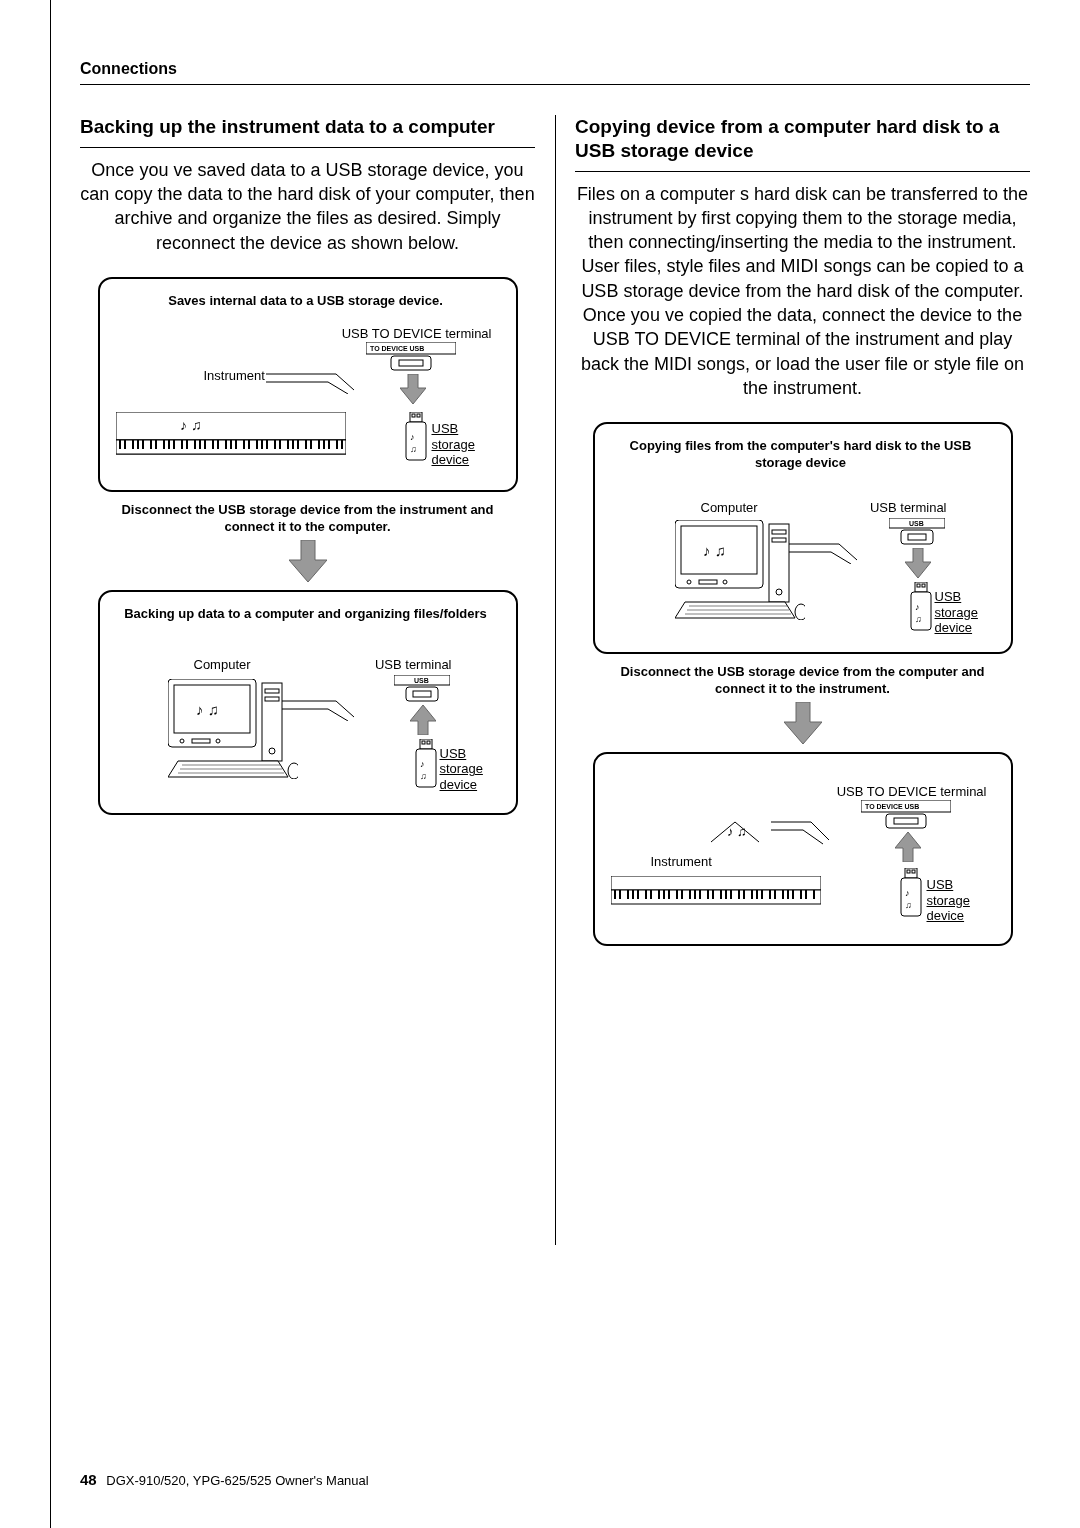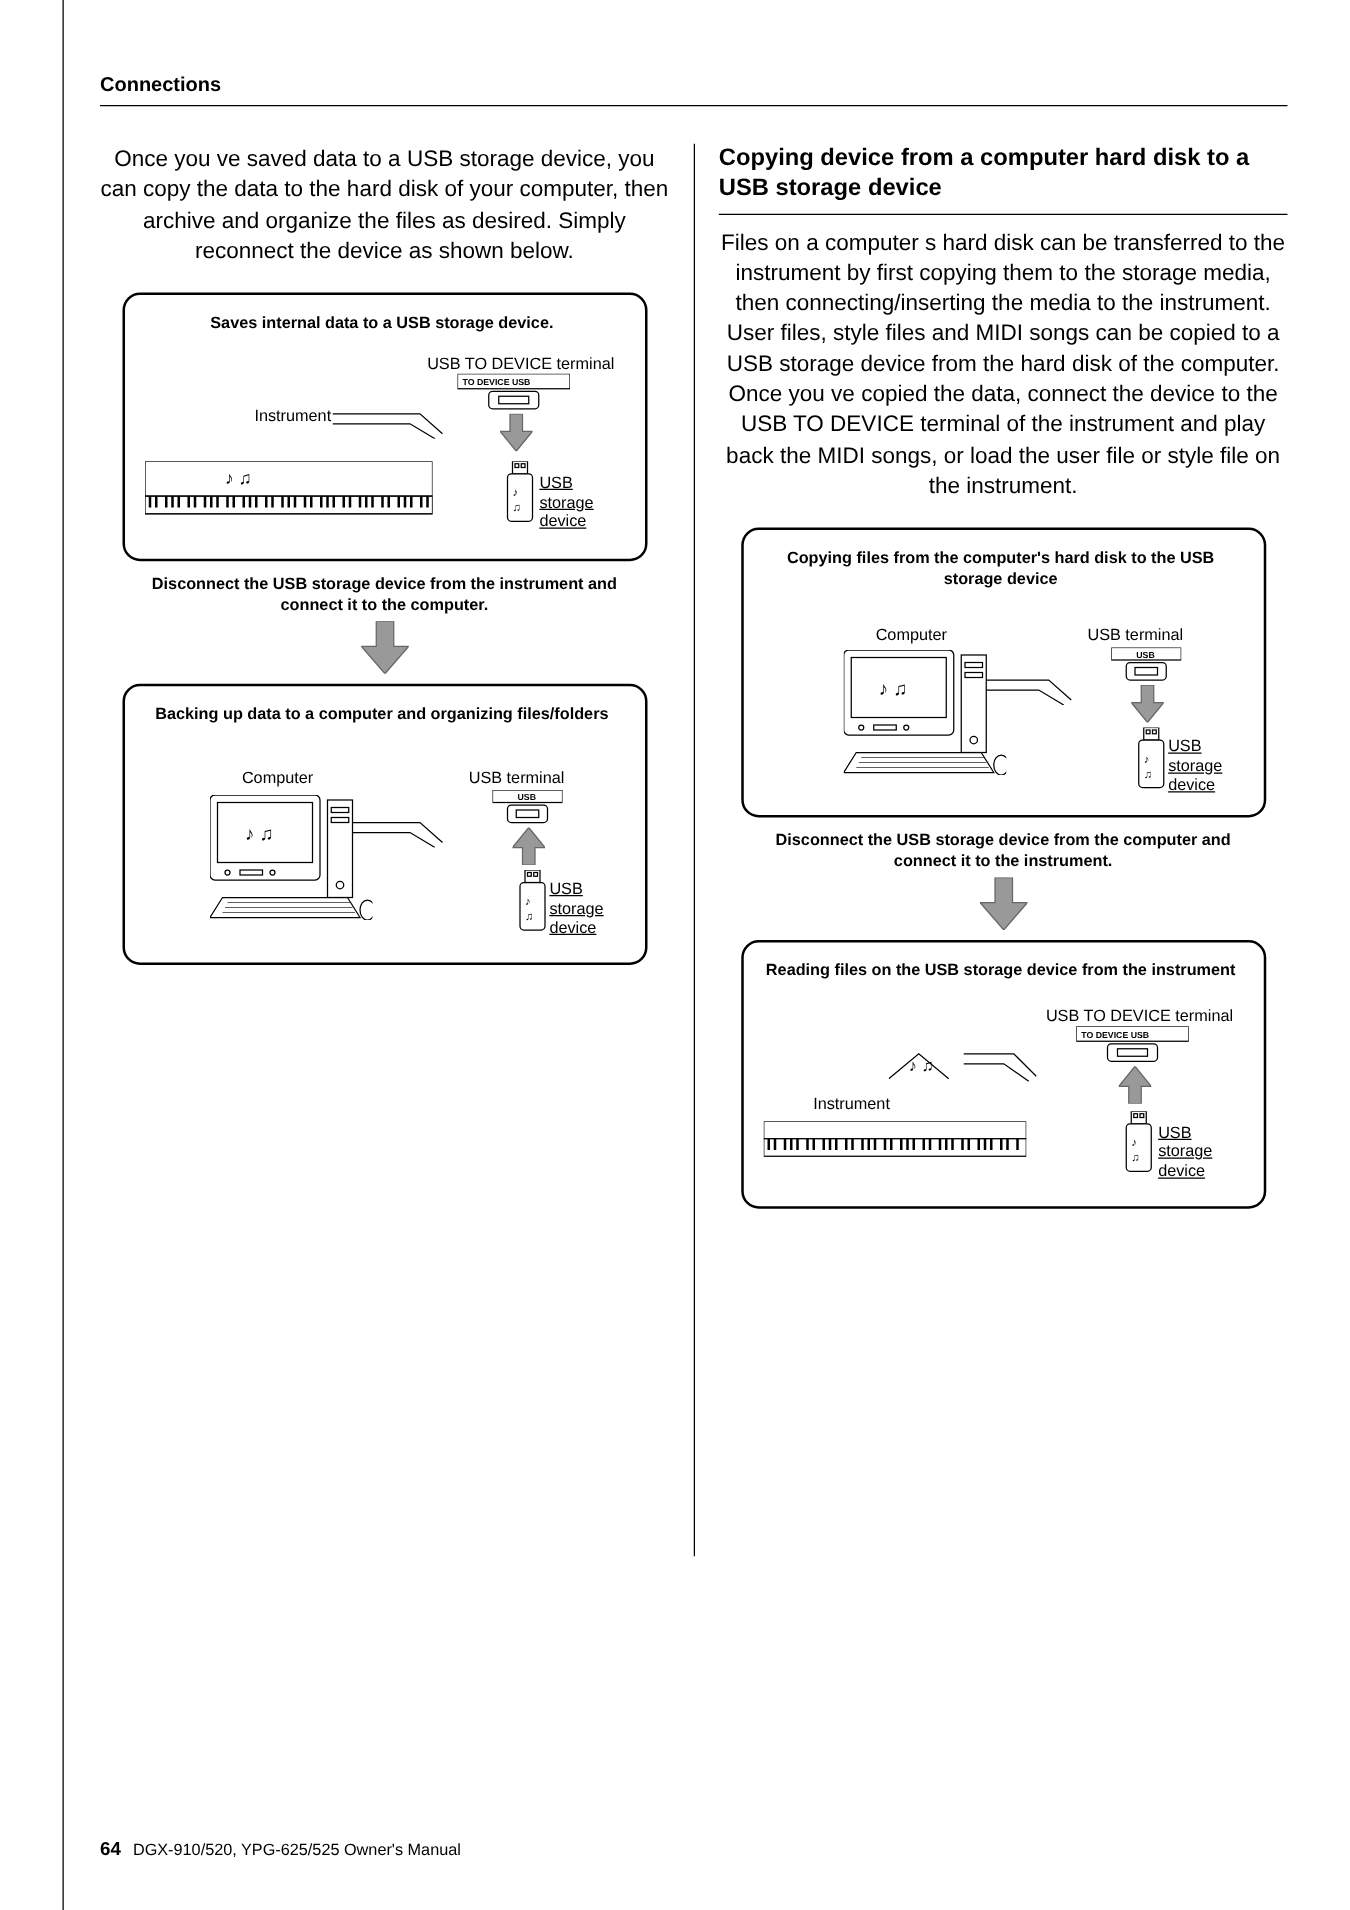--- a/index.html
+++ b/index.html
@@ -122,20 +122,21 @@
 
 <div class="page">
 
   <div class="section-header">Connections</div>
   <hr class="hr-top">
 
   <div class="two-col">
     <div class="col-divider"></div>
 
     <div class="col">
+      <div class="subheading">Backing up the instrument data to a computer</div>
       <div class="body-text">Once you ve saved data to a USB storage device, you can copy the data to the hard disk of your computer, then archive and organize the ﬁles as desired. Simply reconnect the device as shown below.</div>
 
       <div class="diagram-box">
         <div class="diagram-title">Saves internal data to a USB storage device.</div>
         <div class="illus-stack">
           <span class="callout" style="right:4px; top:12px;">USB TO DEVICE terminal</span>
           <span class="callout" style="left:88px; top:54px;">Instrument</span>
 
           <svg class="port-svg" style="position:absolute; right:40px; top:28px;" width="90" height="30">
             <rect x="0" y="0" width="90" height="12" fill="#fff" stroke="#000"></rect>
@@ -331,21 +332,20 @@
           <span class="callout small-label" style="right:-14px; bottom:0px; width:70px;">USB storage device</span>
         </div>
       </div>
 
       <div class="transition-text">Disconnect the USB storage device from the computer and connect it to the instrument.</div>
       <svg class="arrow-down" width="38" height="42">
         <polygon points="12,0 26,0 26,20 38,20 19,42 0,20 12,20" fill="#999" stroke="#666"></polygon>
       </svg>
 
       <div class="diagram-box">
-        <div class="diagram-title">Reading files on the USB storage device from the instrument</div>
         <div class="illus-stack" style="height:160px;">
           <span class="callout" style="right:4px; top:16px;">USB TO DEVICE terminal</span>
           <svg style="position:absolute; right:40px; top:32px;" width="90" height="30">
             <rect x="0" y="0" width="90" height="12" fill="#fff" stroke="#000"></rect>
             <text x="4" y="9" font-size="7" font-weight="bold">TO DEVICE   USB</text>
             <rect x="25" y="14" width="40" height="14" rx="3" fill="#fff" stroke="#000"></rect>
             <rect x="33" y="18" width="24" height="6" fill="#fff" stroke="#000"></rect>
           </svg>
 
           <svg style="position:absolute; left:100px; top:52px;" width="120" height="26">
@@ -406,16 +406,16 @@
               <text x="8" y="40" font-size="9">♫</text>
           </svg>
           <span class="callout small-label" style="right:-6px; bottom:4px; width:70px;">USB storage device</span>
         </div>
       </div>
 
     </div>
   </div>
 
   <div class="footer">
-    <span class="pg">64</span>
+    <span class="pg">48</span>
     <span>DGX-910/520, YPG-625/525  Owner's Manual</span>
   </div>
 </div>
 
 </body></html>

